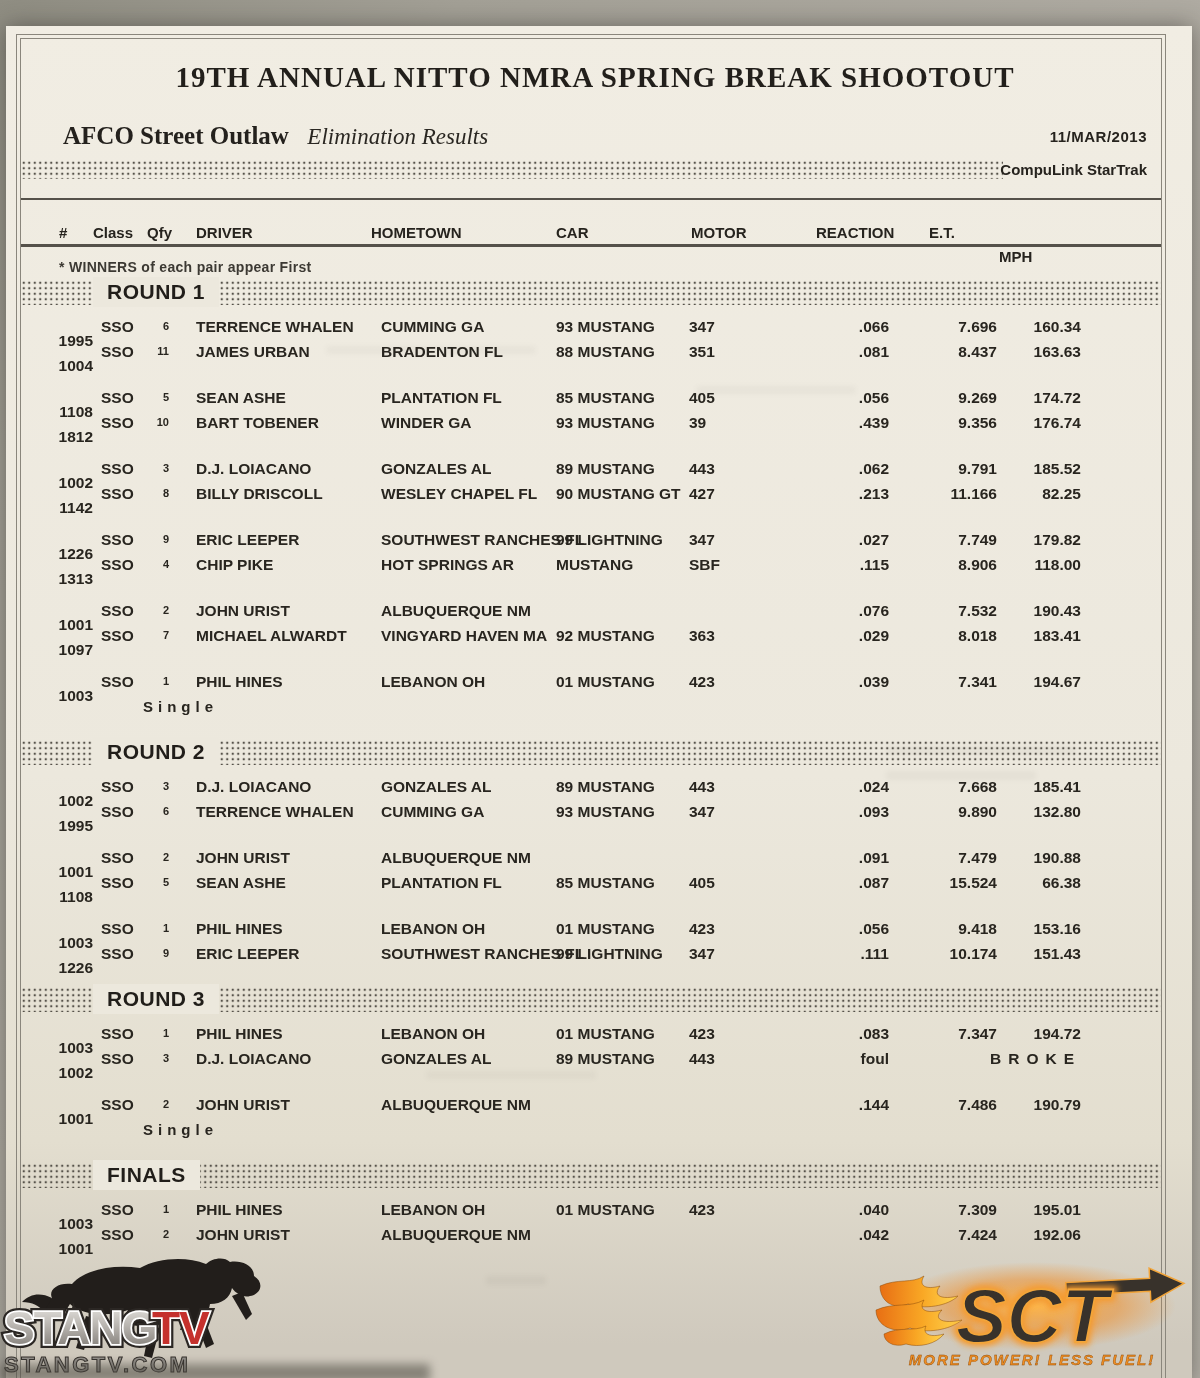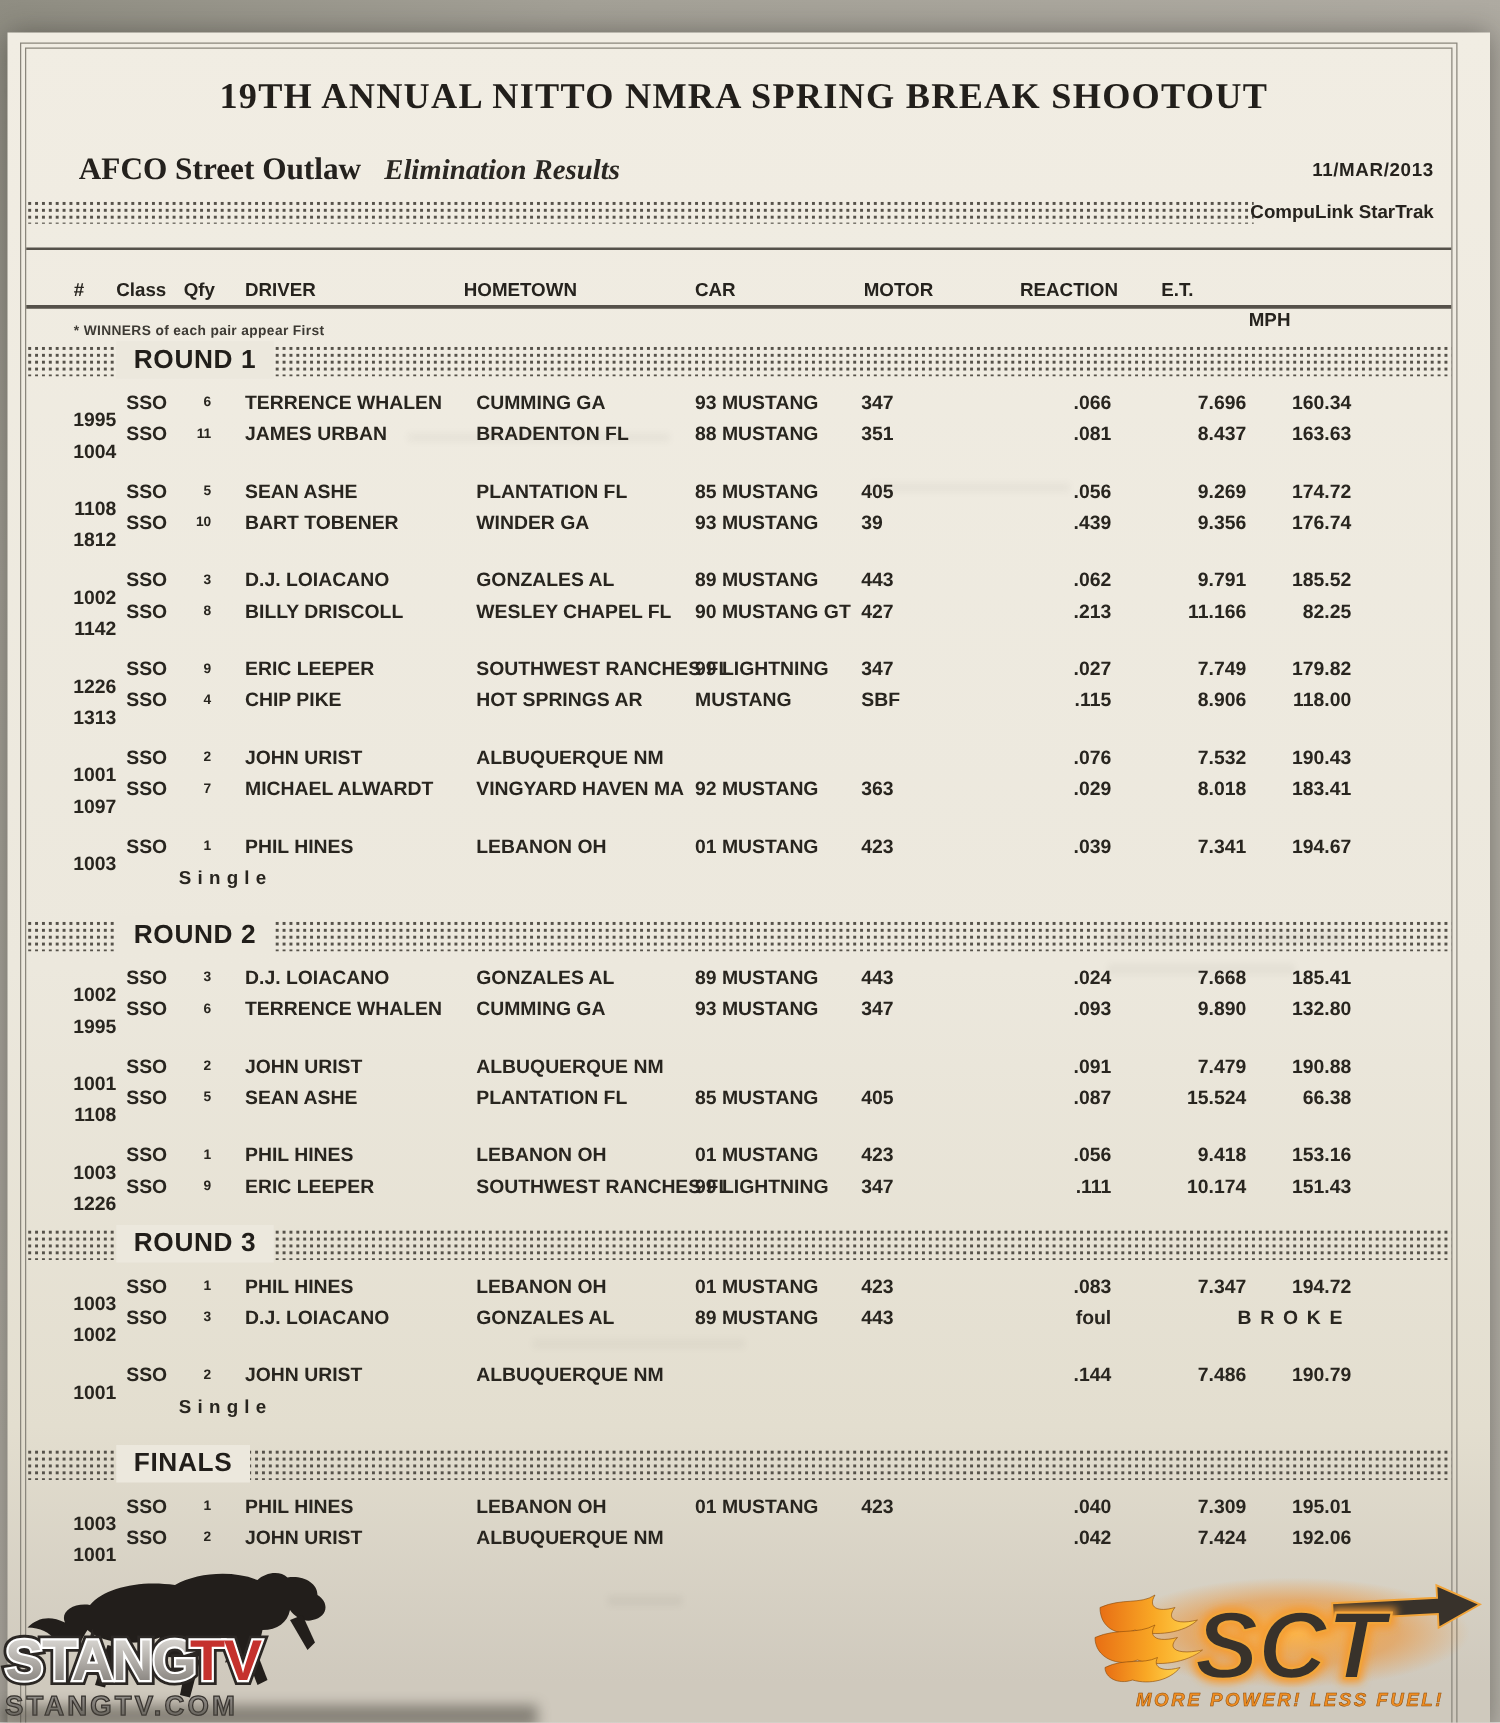--- a/index.html
+++ b/index.html
@@ -16,21 +16,21 @@
     border:1.5px solid #8a867c;outline:1px solid #8a867c;outline-offset:3px;}
   .content{position:absolute;left:0;right:0;top:0;padding:0 12px 0 20px;}
 
   
   .title{margin-top:22px;text-align:center;font-family:"Liberation Serif",serif;
     font-weight:700;font-size:29px;letter-spacing:1px;color:#221f1b;}
   .subhead{position:relative;margin-top:28px;height:32px;}
   .class-name{margin-left:22px;font-family:"Liberation Serif",serif;font-weight:700;
     font-size:25px;color:#24211d;}
   .subtitle{margin-left:14px;font-family:"Liberation Serif",serif;font-style:italic;
-    font-size:23px;color:#2a2722;font-weight:bold;}
+    font-size:23px;color:#2a2722;}
   .date{position:absolute;right:2px;top:6px;font-weight:700;font-size:15px;
     letter-spacing:.5px;color:#26231e;}
   .bandrow{position:relative;margin-top:6px;height:20px;}
   .halftone{background-image:radial-gradient(circle,#56524a 1.15px,rgba(86,82,74,0) 1.5px);
     background-size:5.5px 5.5px;}
   .tband{position:absolute;left:-20px;width:982px;height:19px;}
   .timing{position:absolute;right:2px;top:1px;font-weight:700;font-size:15px;color:#26231e;}
 
   
   .grid{display:grid;grid-template-columns:52px 48px 28px 212px 175px 133px 122px 78px 108px 84px;}
@@ -39,21 +39,21 @@
     font-weight:700;font-size:15px;color:#26231e;white-space:nowrap;}
   .thead .h1{padding-left:18px;}
   .thead .h3{padding-left:6px;}
   .thead .h4{padding-left:27px;}
   .thead .h5{margin-left:-10px;}
   .thead .h7{padding-left:2px;}
   .thead .h8{padding-left:5px;}
   .thead .h9{padding-left:40px;}
   .thead .h10{padding-left:2px;margin-top:48px;}
 
-  .winners-note{margin-top:12px;margin-left:18px;font-size:11px;font-weight:700;
+  .winners-note{margin-top:12px;margin-left:18px;font-size:14px;font-weight:700;
     color:#3c3933;letter-spacing:.3px;}
 
   
   .section-band{position:relative;height:25px;margin:14px -12px 9px -20px;}
   .section-band.first{margin-top:5px;}
   .section-label{position:absolute;left:72px;top:-3px;height:30px;line-height:30px;
     padding:0 14px;background:#ece8dd;font-weight:700;font-size:21px;
     letter-spacing:.5px;color:#211e1a;}
   .pair{margin-bottom:21px;}
   .row{height:25px;line-height:25px;font-size:15.5px;font-weight:700;color:#28251f;

